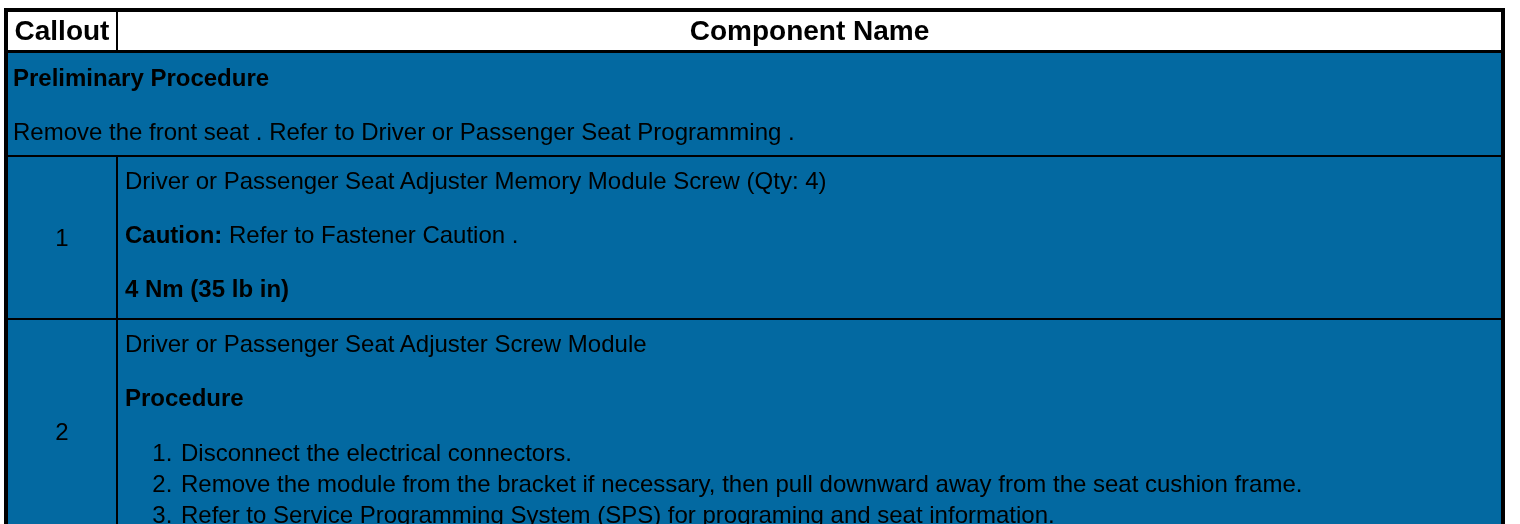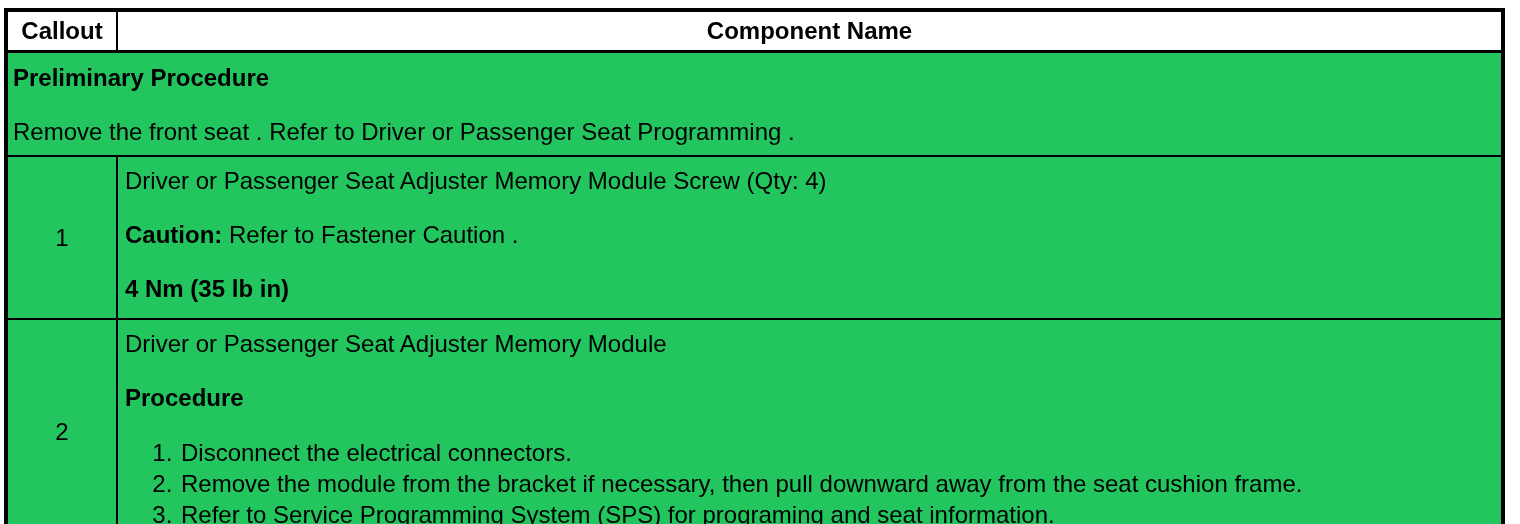--- a/index.html
+++ b/index.html
@@ -25,41 +25,41 @@
     top: 8px;
     width: 1501px;
     border-collapse: collapse;
     table-layout: fixed;
     border: 4px solid #000000;
     background: #ffffff;
   }
   col.col-callout { width: 111px; }
 
   th {
-    font-size: 24px;
+    font-size: 28px;
     font-weight: bold;
     text-align: center;
     vertical-align: middle;
     padding: 4px 6px;
     height: 30px;
     line-height: 28px;
     border: 2px solid #000000;
     border-top: none;
     border-bottom: 3px solid #000000;
     white-space: nowrap;
   }
   th.callout-hd { border-left: none; }
   th.component-hd { border-right: none; }
 
   td {
     font-size: 24px;
     line-height: 30px;
     border: 2px solid #000000;
     vertical-align: top;
-    background: #22c55e;
+    background: #0369a1;
   }
   td.prelim-cell {
     border-left: none;
     border-right: none;
     padding: 10px 8px 8px 5px;
   }
   td.num-cell {
     border-left: none;
     text-align: center;
     vertical-align: middle;
@@ -112,21 +112,21 @@
         <td class="num-cell">1</td>
         <td class="content-cell">
           <p>Driver or Passenger Seat Adjuster Memory Module Screw (Qty: 4)</p>
           <p><span class="bold">Caution:</span><span> Refer to Fastener Caution .</span></p>
           <p class="bold last">4 Nm (35 lb in)</p>
         </td>
       </tr>
       <tr class="last-row">
         <td class="num-cell">2</td>
         <td class="content-cell">
-          <p>Driver or Passenger Seat Adjuster Memory Module</p>
+          <p>Driver or Passenger Seat Adjuster Screw Module</p>
           <p class="proc-heading">Procedure</p>
           <ol class="steps">
             <li>Disconnect the electrical connectors.</li>
             <li>Remove the module from the bracket if necessary, then pull downward away from the seat cushion frame.</li>
             <li>Refer to Service Programming System (SPS) for programing and seat information.</li>
           </ol>
         </td>
       </tr>
     </tbody>
   </table>

